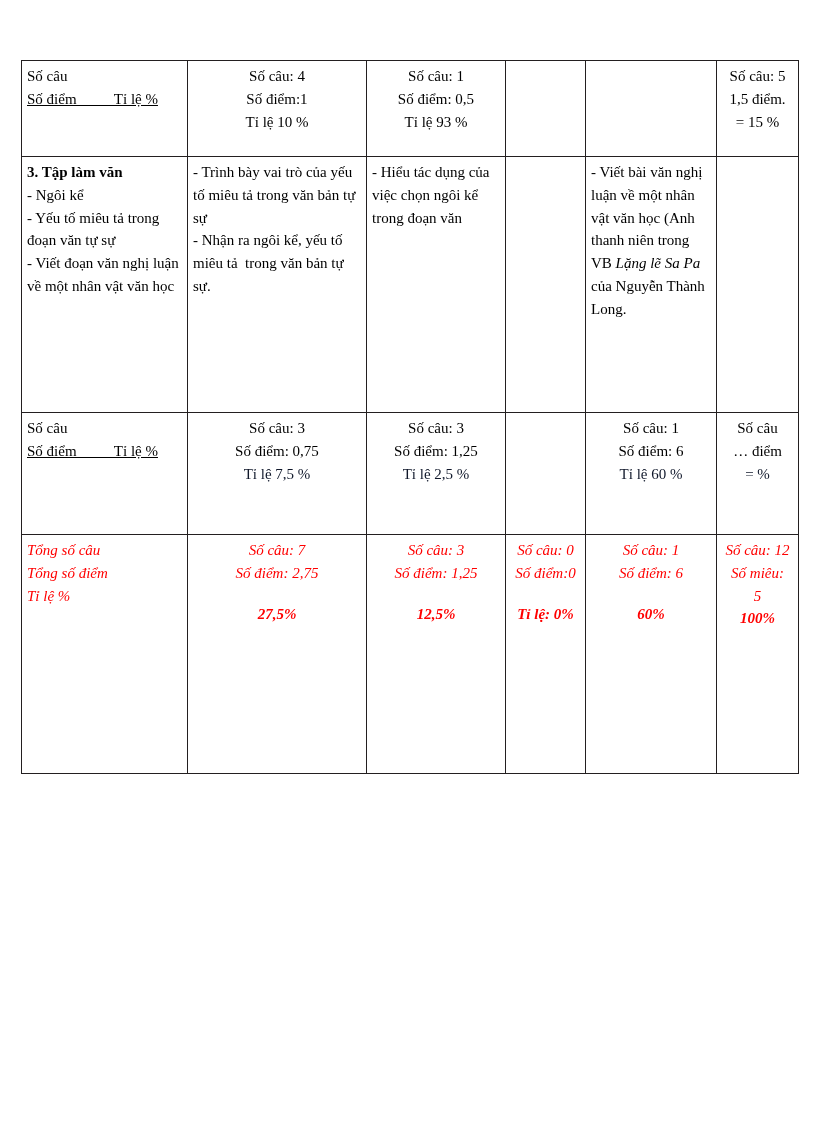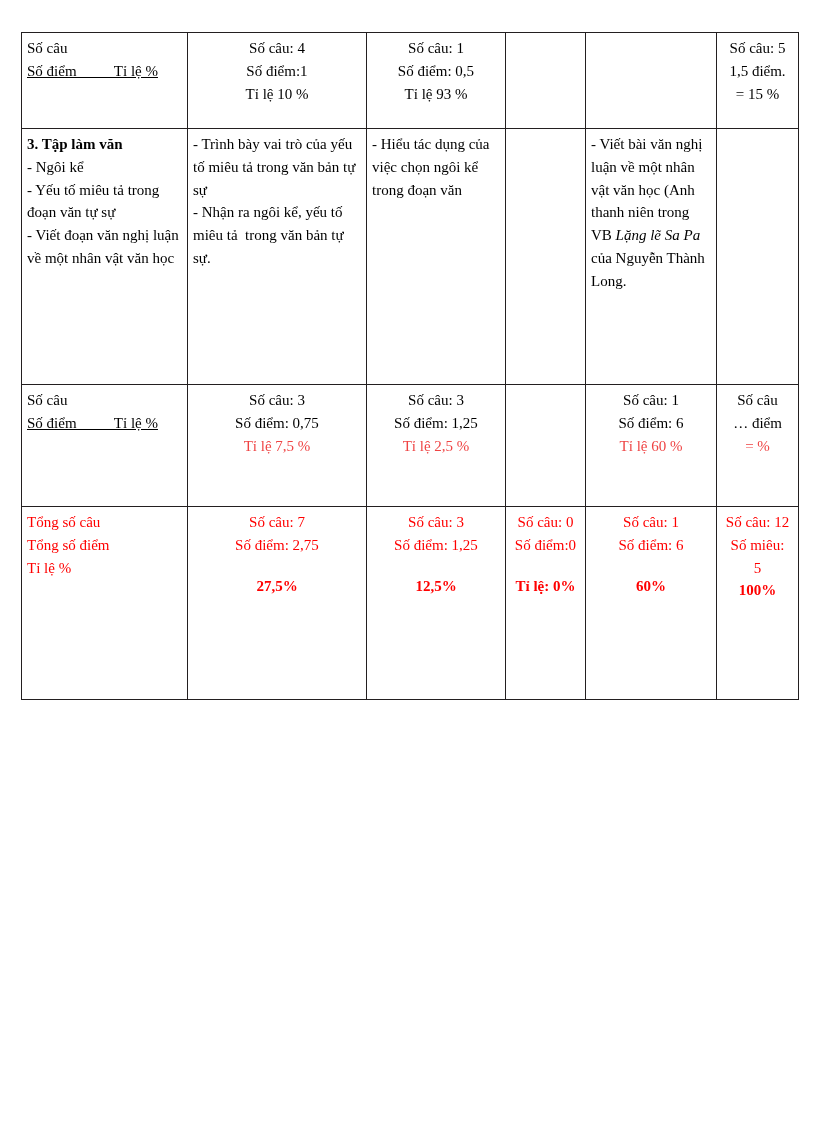--- a/index.html
+++ b/index.html
@@ -17,21 +17,21 @@
   }
   .page {
     position: absolute;
     left: 0; top: 0;
     width: 816px;
     height: 1123px;
   }
   table.matrix {
     position: absolute;
     left: 21px;
-    top: 32px;
+    top: 60px;
     width: 777px;
     border-collapse: collapse;
     table-layout: fixed;
   }
   table.matrix td {
     border: 1px solid #231f20;
     vertical-align: top;
     padding: 4px 5px 4px 5px;
     font-size: 15px;
     line-height: 1.52;
@@ -41,29 +41,29 @@
   col.c1 { width: 166px; }
   col.c2 { width: 179px; }
   col.c3 { width: 139px; }
   col.c4 { width: 80px; }
   col.c5 { width: 131px; }
   col.c6 { width: 82px; }
 
   .r-count   { height: 96px; }
   .r-content { height: 256px; }
   .r-sum     { height: 122px; }
-  .r-total   { height: 193px; }
+  .r-total   { height: 239px; font-style: italic; }
 
   .ta-left   { text-align: left; }
   .ta-center { text-align: center; }
 
   .blk { display: block; white-space: pre-wrap; }
   .line { display: block; }
 
-  .red-dark { color: #ef4444; }
+  .red-dark { color: #0f172a; }
   .red-bright { color: #ff0000; }
   .bold { font-weight: bold; }
   .ital { font-style: italic; }
 
   .spacer-gap { display: block; height: 18px; }
 
   .label-row {
     display: block;
     white-space: pre;
     text-decoration: underline;

